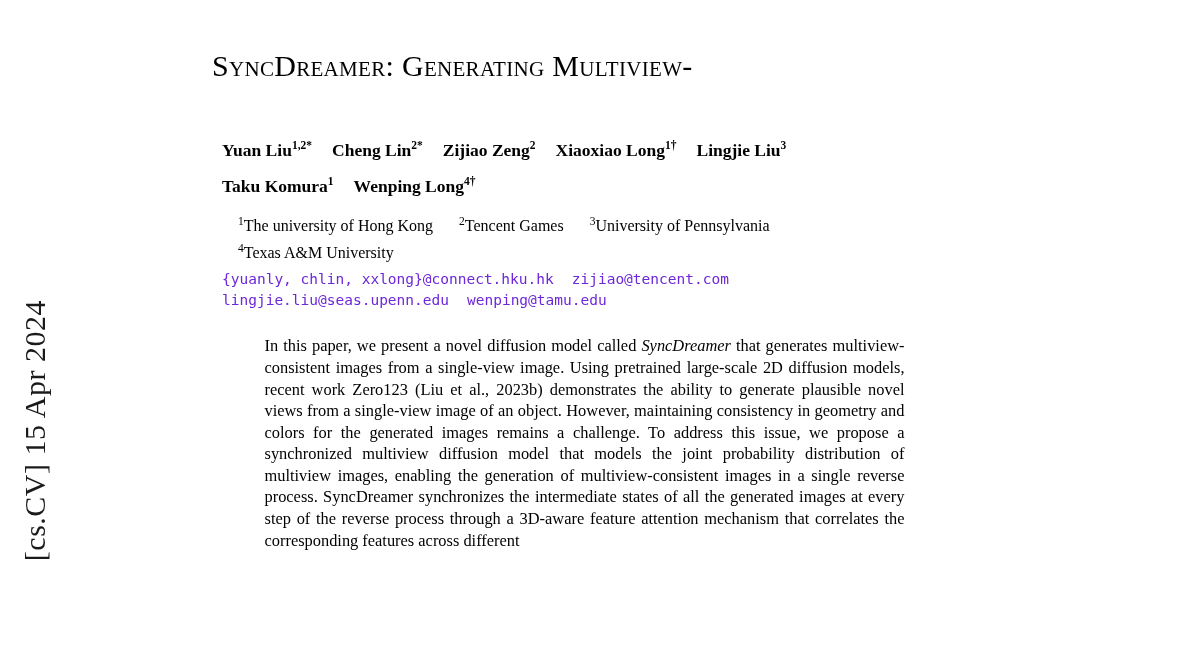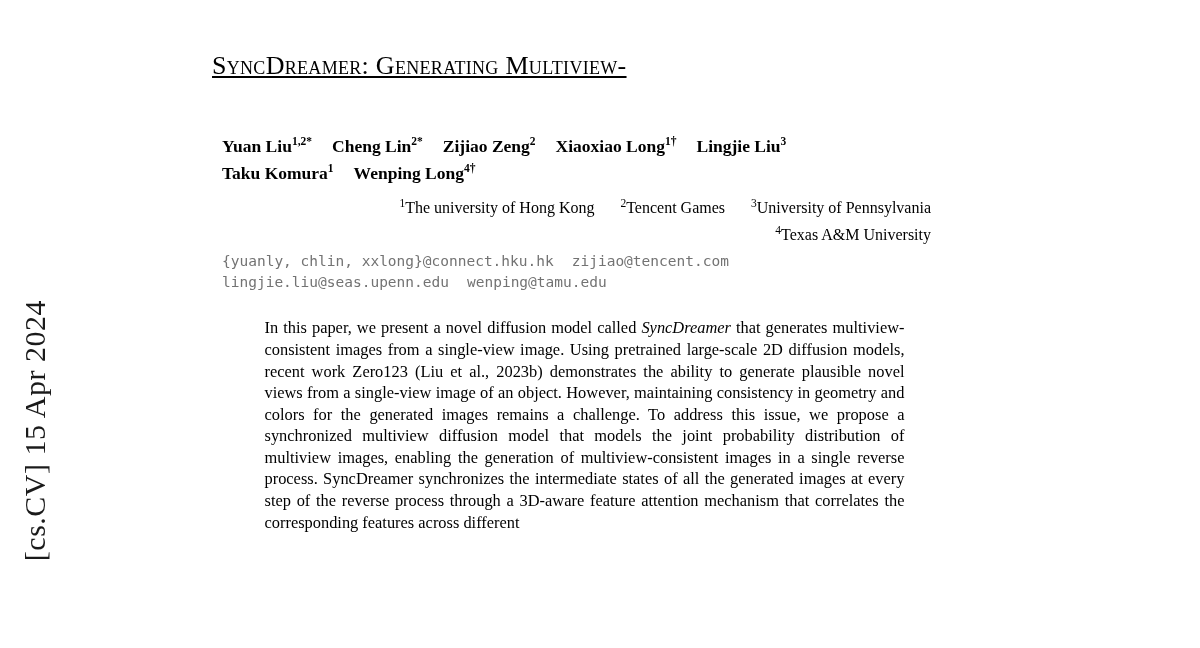--- a/index.html
+++ b/index.html
@@ -41,58 +41,56 @@
   .column {
     position: absolute;
     left: 212px;
     top: 0;
     width: 745px;
   }
 
   
   .title {
     margin-top: 46px;
-    font-size: 26px;
+    font-size: 30px;
     line-height: 40px;
     font-variant: small-caps;
     letter-spacing: 0.3px;
     font-family: "Liberation Serif", serif;
-    text-decoration: underline;
   }
   .title .line { display: block; }
 
   
   .authors {
     margin-top: 44px;
     font-size: 17.5px;
     font-weight: bold;
-    line-height: 22px;
+    line-height: 31px;
     margin-left: 10px;
   }
   .authors .au { display: inline-block; margin-right: 20px; white-space: nowrap; }
   .authors sup, .affil sup { font-size: 11.5px; font-weight: bold; vertical-align: super; }
   .affil sup { font-weight: normal; }
 
   .affil {
     margin-top: 8px;
     margin-left: 26px;
     font-size: 16px;
     line-height: 22px;
     font-weight: normal;
-    text-align: right;
   }
   .affil .a { margin-right: 26px; white-space: nowrap; }
 
   .emails {
     margin-top: 5px;
     margin-left: 10px;
     font-family: "DejaVu Sans Mono", monospace;
     font-size: 14.5px;
     line-height: 21px;
-    color: #737373;
+    color: #6d28d9;
   }
   .emails .row { display: block; }
   .emails .gap { display: inline-block; width: 18px; }
 
   
   .abstract-head {
     margin-top: 52px;
     text-align: center;
     font-size: 19px;
     font-variant: small-caps;

